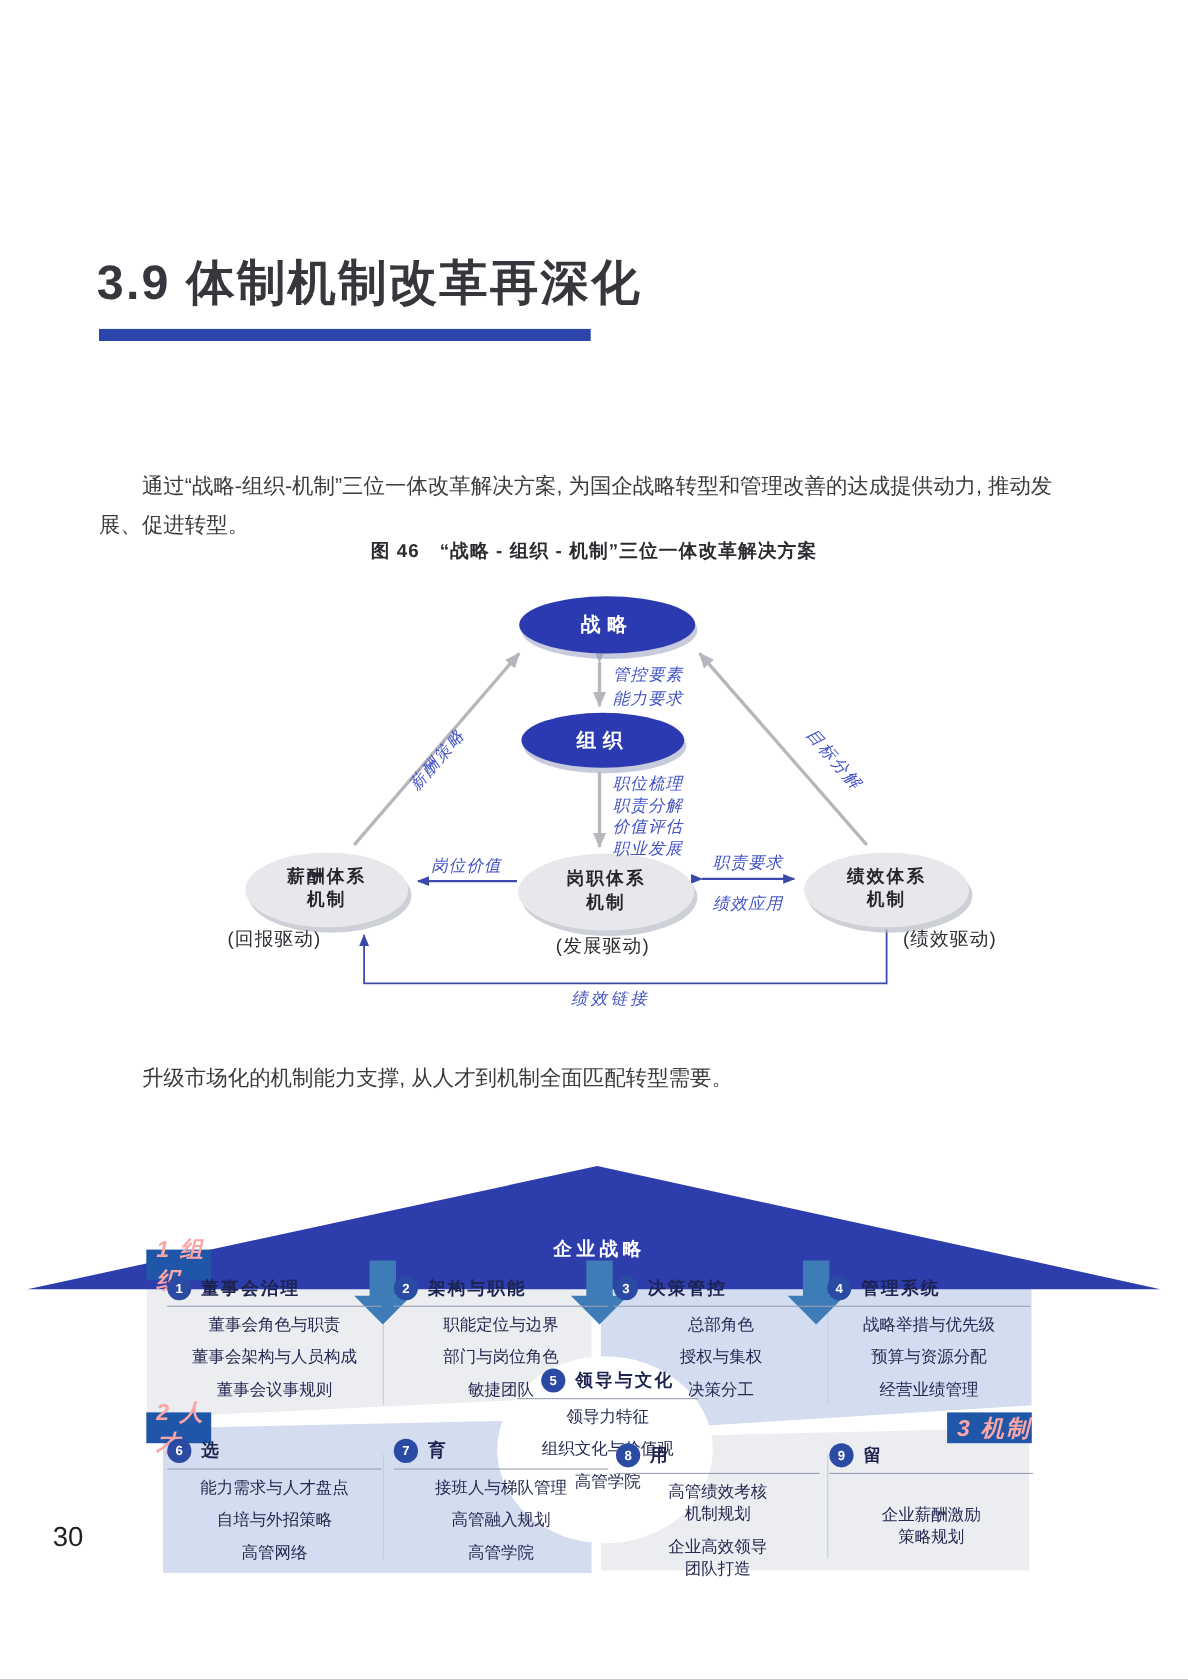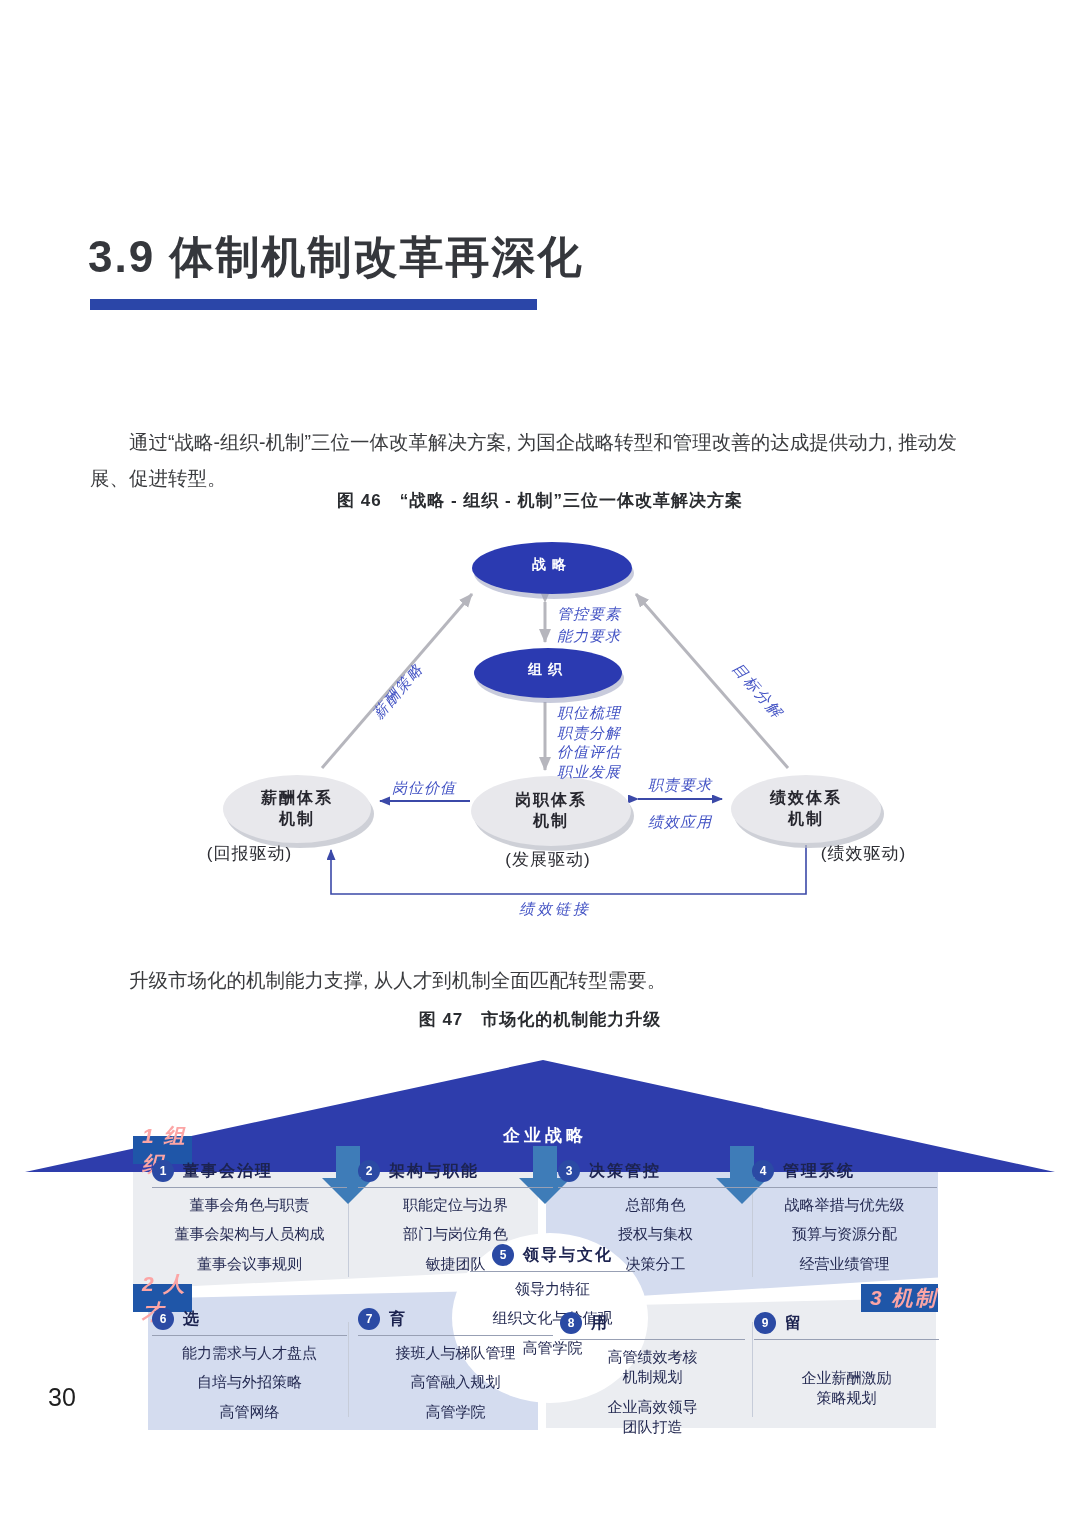--- a/index.html
+++ b/index.html
@@ -18,21 +18,21 @@
   .p2{left:90px;top:942px;}
   .cap{left:0;width:1080px;font-size:17px;font-weight:700;color:#2a2c30;text-align:center;letter-spacing:1px;}
   .cap46{top:489px;}
   .cap47{top:1008px;}
   .pagenum{left:48px;top:1383px;font-size:25px;color:#1e1e1e;}
 
   
   .fig46{left:0;top:530px;width:1080px;height:400px;}
   .fig46 svg{position:absolute;left:0;top:0;}
   .etxt{position:absolute;text-align:center;font-weight:700;}
-  .etxt.white{color:#ffffff;font-size:14px;letter-spacing:6px;}
+  .etxt.white{color:#ffffff;font-size:18px;letter-spacing:6px;}
   .etxt.dark{color:#26262e;font-size:16px;line-height:1.3;letter-spacing:2px;}
   .blu{position:absolute;color:#4353c4;font-size:15px;font-style:italic;letter-spacing:1px;line-height:1.45;}
   .drv{position:absolute;font-size:17px;color:#2c2d33;font-weight:500;letter-spacing:1px;text-align:center;}
 
   
   .fig47{left:0;top:1050px;width:1080px;height:445px;}
   .panel{position:absolute;z-index:1;}
   .pg{background:#ebedf1;}
   .pb{background:#d4dcef;}
   .c5circle{position:absolute;z-index:2;background:#ffffff;border-radius:50%;
@@ -116,21 +116,20 @@
     <div class="blu ctr" style="left:625px;top:281px;width:110px;">绩效应用</div>
     <div class="blu ctr" style="left:480px;top:368px;width:150px;letter-spacing:3px;">绩效链接</div>
 
     <div class="drv" style="left:172px;top:312px;width:155px;text-align:center;">(回报驱动)</div>
     <div class="drv" style="left:468px;top:318px;width:160px;">(发展驱动)</div>
     <div class="drv" style="left:786px;top:312px;width:155px;">(绩效驱动)</div>
   </div>
 
   <p class="abs para p2">升级市场化的机制能力支撑, 从人才到机制全面匹配转型需要。</p>
 
-  <div class="abs cap cap47">图 47　市场化的机制能力升级</div>
 
   <div class="abs fig47">
 
     <div class="panel pg" style="left:133px;top:112px;width:405px;height:138px;clip-path:polygon(0 0,100% 0,100% 78%,0 92%);"></div>
     <div class="panel pb" style="left:546px;top:112px;width:392px;height:152px;clip-path:polygon(0 0,100% 0,100% 76%,0 92%);"></div>
     <div class="panel pb" style="left:148px;top:240px;width:390px;height:140px;clip-path:polygon(0 6%,100% 0,100% 100%,0 100%);"></div>
     <div class="panel pg" style="left:546px;top:248px;width:390px;height:130px;clip-path:polygon(0 7%,100% 0,100% 100%,0 100%);"></div>
 
     <div class="divider" style="left:348px;top:122px;height:105px;"></div>
     <div class="divider" style="left:752px;top:122px;height:105px;"></div>

